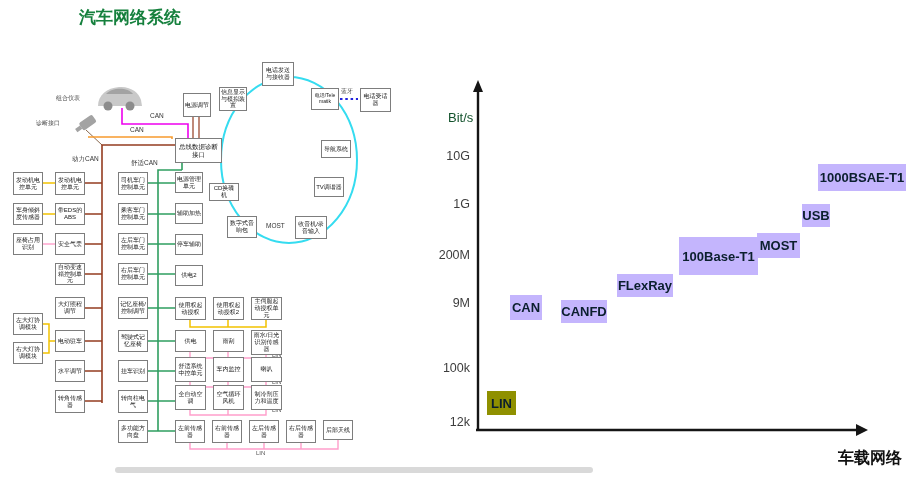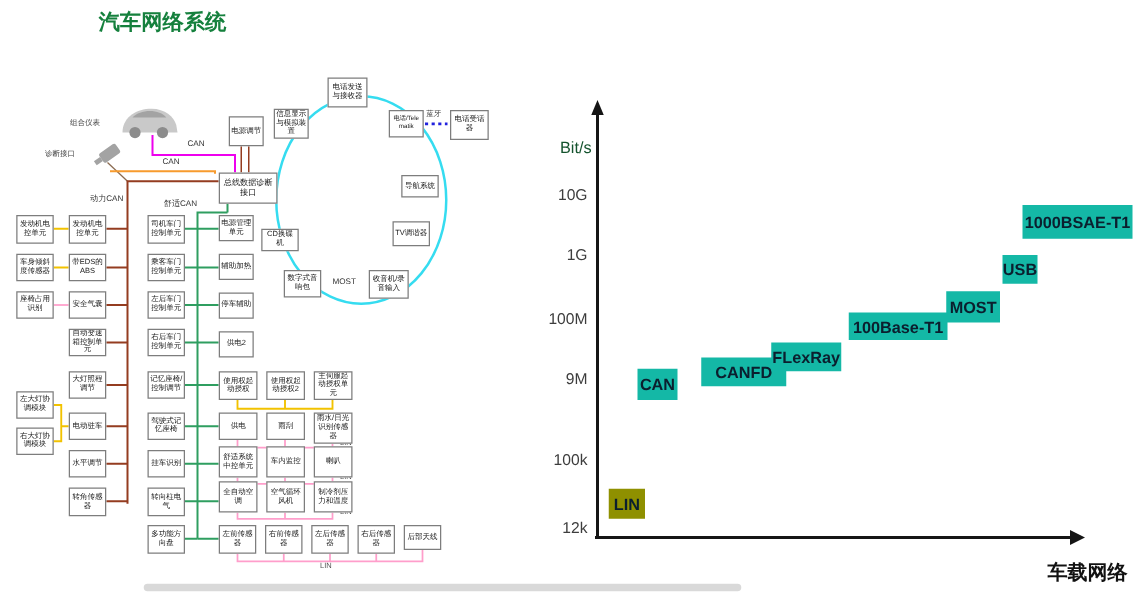--- a/index.html
+++ b/index.html
@@ -17,21 +17,21 @@
   .nb.big{font-size:6.5px;}
   .buslabel{position:absolute;font-size:6.5px;color:#333;white-space:nowrap;}
   .linlabel{position:absolute;font-size:6px;color:#555;white-space:nowrap;}
   .tinylabel{position:absolute;font-size:6px;color:#444;white-space:nowrap;}
   
   .ytick{position:absolute;left:-6px;width:36px;text-align:right;font-size:12.5px;color:#3d3d3d;}
   .axis-label-y{position:absolute;left:8px;top:90px;font-size:13px;color:#14532d;margin-top:20px;}
   .axis-label-x{position:absolute;left:380px;top:448px;width:100px;text-align:center;
                 font-size:16px;font-weight:bold;color:#111;}
   .tech{position:absolute;box-sizing:border-box;display:flex;align-items:center;justify-content:center;
-        background:#14b8a6;color:#0b1f2e;font-size:13px;font-weight:600;white-space:nowrap;}
+        background:#c4b5fd;color:#0b1f2e;font-size:13px;font-weight:600;white-space:nowrap;}
   .tech.olive{background:#8f9000;}
   .footer-bar{position:absolute;left:115px;top:467px;width:478px;height:6px;
               background:#d9d9d9;border-radius:3px;}
 </style>
 </head>
 <body>
 
 <div class="stage">
 
   <div class="panel" id="leftPanel">
@@ -173,30 +173,30 @@
       <line x1="38" y1="88" x2="38" y2="431" stroke="#151515" stroke-width="2.4"></line>
       <line x1="36" y1="430" x2="418" y2="430" stroke="#151515" stroke-width="2.4"></line>
       <polygon points="33,92 38,80 43,92" fill="#151515"></polygon>
       <polygon points="416,424 428,430 416,436" fill="#151515"></polygon>
     </svg>
 
     <div class="axis-label-y">Bit/s</div>
 
     <div class="ytick" style="top:149px;">10G</div>
     <div class="ytick" style="top:197px;">1G</div>
-    <div class="ytick" style="top:248px;">100M</div>
+    <div class="ytick" style="top:248px;">200M</div>
     <div class="ytick" style="top:296px;">9M</div>
     <div class="ytick" style="top:361px;">100k</div>
     <div class="ytick" style="top:415px;">12k</div>
 
     <div class="tech olive" style="left:47px;top:391px;width:29px;height:24px;">LIN</div>
     <div class="tech" style="left:70px;top:295px;width:32px;height:25px;">CAN</div>
-    <div class="tech" style="left:121px;top:286px;width:68px;height:23px;">CANFD</div>
+    <div class="tech" style="left:121px;top:300px;width:46px;height:23px;">CANFD</div>
     <div class="tech" style="left:177px;top:274px;width:56px;height:23px;">FLexRay</div>
-    <div class="tech" style="left:239px;top:250px;width:79px;height:22px;">100Base-T1</div>
+    <div class="tech" style="left:239px;top:237px;width:79px;height:38px;">100Base-T1</div>
     <div class="tech" style="left:317px;top:233px;width:43px;height:25px;">MOST</div>
     <div class="tech" style="left:362px;top:204px;width:28px;height:23px;">USB</div>
     <div class="tech" style="left:378px;top:164px;width:88px;height:27px;">1000BSAE-T1</div>
 
     <div class="axis-label-x">车载网络</div>
   </div>
 
   <div class="footer-bar"></div>
 </div>
 

